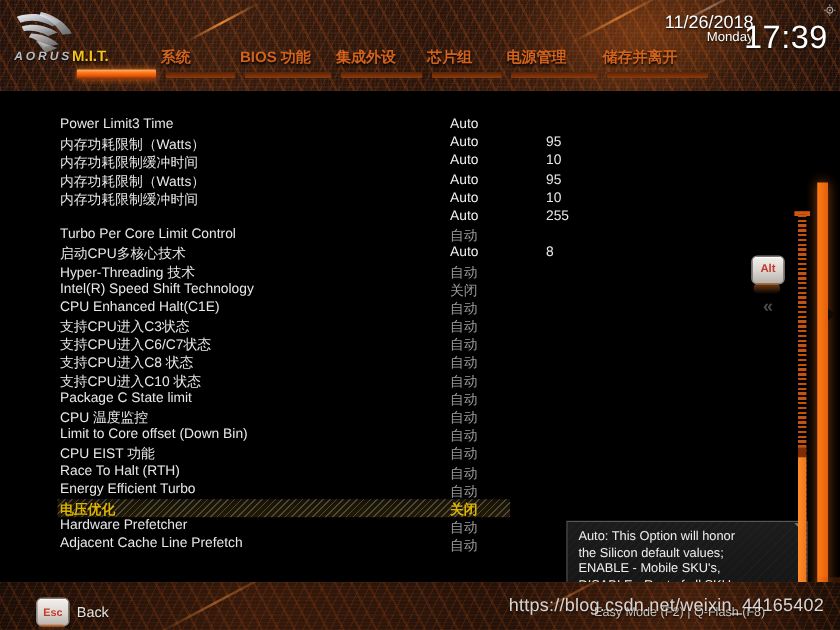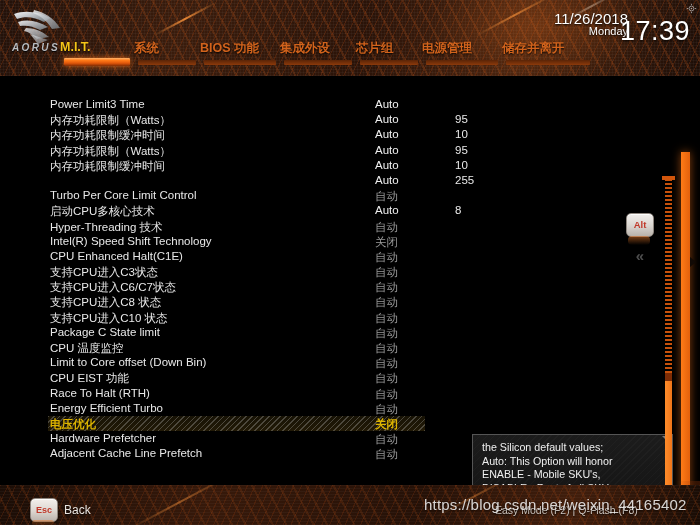--- a/index.html
+++ b/index.html
@@ -329,22 +329,22 @@
         </div>
         <div class="row">
           <div class="r-label">Adjacent Cache Line Prefetch</div>
           <div class="r-val auto-cn">自动</div>
         </div>
       </div>
 
     <div class="tooltip">
       <div class="tt-corner"></div>
       <div>
+          <div>Auto: This Option will honor</div>
           <div>the Silicon default values;</div>
-          <div>Auto: This Option will honor</div>
           <div>ENABLE - Mobile SKU's,</div>
           <div>DISABLE - Rest of all SKUs</div>
           <div>other than Mobile</div>
         </div>
     </div>
 
     <div class="altkey">Alt</div>
     <div class="altkey-refl"></div>
     <div class="collapse">«</div>
 

